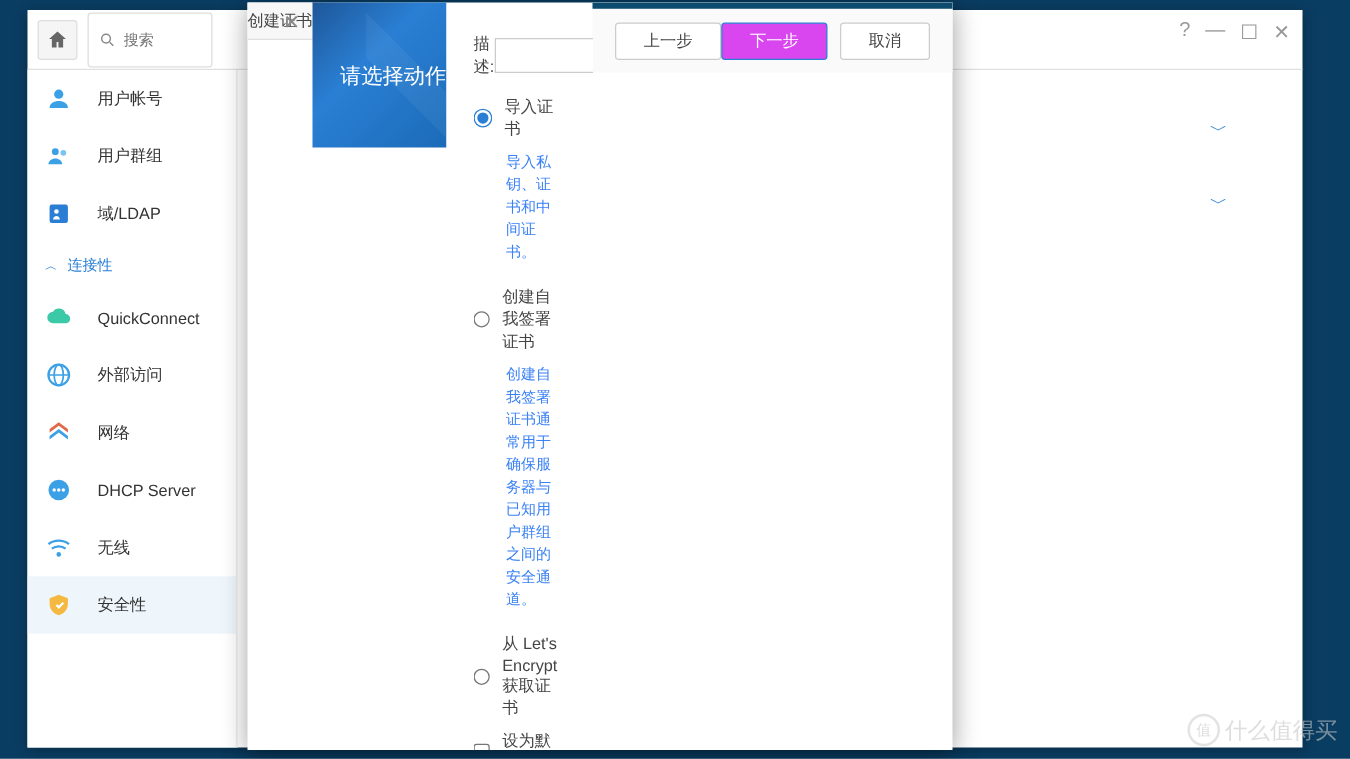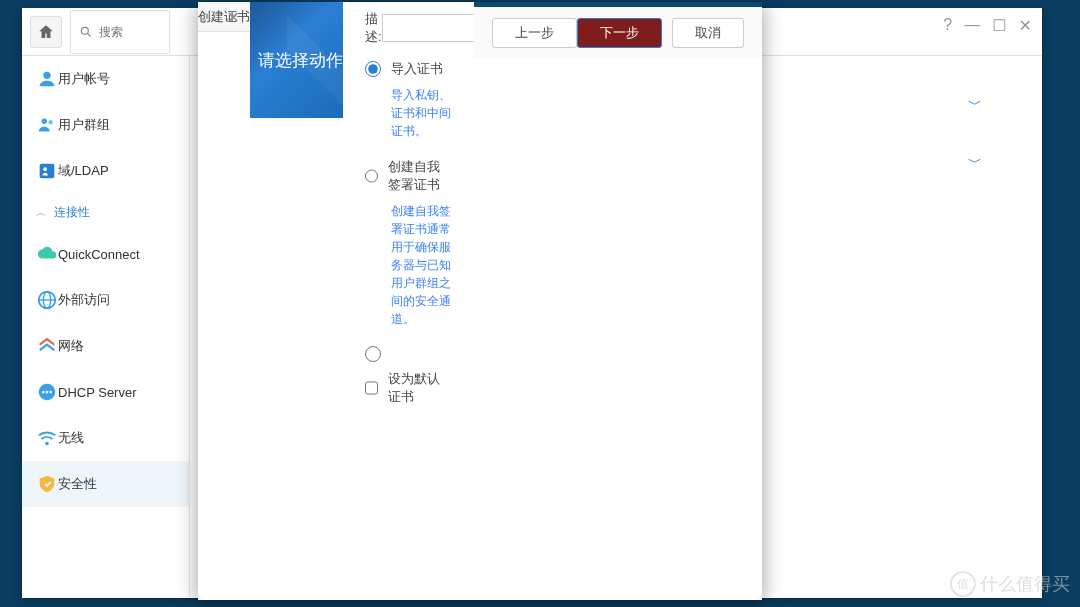--- a/index.html
+++ b/index.html
@@ -10,48 +10,48 @@
 .titlebar-controls { position: absolute; right: 10px; top: 8px; display: flex; gap: 12px; color: #999; font-size: 16px; }
 .titlebar-controls span { cursor: pointer; }
 
 .toolbar { display: flex; align-items: center; padding: 8px; border-bottom: 1px solid #e0e0e0; gap: 8px; height: 48px; }
 .home-btn { width: 32px; height: 32px; background: #f5f5f5; border: 1px solid #ddd; border-radius: 3px; display: flex; align-items: center; justify-content: center; cursor: pointer; }
 .search-box { flex: 0 0 100px; height: 44px; border: 1px solid #ddd; border-radius: 3px; display: flex; align-items: center; padding: 0 8px; }
 .search-box input { border: none; outline: none; width: 60px; margin-left: 6px; font-size: 12px; }
 
 .content-area { display: flex; height: calc(100% - 48px); }
 .sidebar { width: 168px; border-right: 1px solid #e8e8e8; overflow-y: auto; background: #fff; }
-.sidebar-item { display: flex; align-items: center; padding: 12px 14px; cursor: pointer; gap: 0; color: #333; }
+.sidebar-item { display: flex; align-items: center; padding: 12px 14px; cursor: pointer; gap: 20px; color: #333; }
 .sidebar-item.active { background: #eef6fb; }
 .sidebar-item .icon { width: 22px; height: 22px; display: flex; align-items: center; justify-content: center; }
 .sidebar-section { display: flex; align-items: center; padding: 10px 14px; color: #2a7fd4; font-size: 12px; cursor: pointer; gap: 8px; }
 .chevron { font-size: 10px; }
 
 .right-panel { flex: 1; padding: 20px; }
 .collapse-row { display: flex; justify-content: flex-end; padding: 20px 40px; }
 .collapse-row .chev { color: #2a7fd4; font-size: 14px; }
 .modal { position: absolute; left: 198px; top: 2px; width: 564px; height: 598px; background: #fff; box-shadow: 0 3px 20px rgba(0,0,0,0.4); display: flex; flex-direction: row; }
 .modal-titlebar { height: 30px; background: #f7f7f7; display: flex; align-items: center; justify-content: center; position: relative; border-bottom: 1px solid #e0e0e0; color: #444; font-size: 13px; }
 .modal-close { position: absolute; right: 10px; top: 6px; cursor: pointer; color: #888; font-size: 16px; }
-.modal-header { height: 116px; background: linear-gradient(135deg, #1e5799 0%, #2a7fd4 40%, #1b6bb8 100%); position: relative; overflow: hidden; display: flex; align-items: center; padding-left: 8px; }
+.modal-header { height: 116px; background: linear-gradient(135deg, #1e5799 0%, #2a7fd4 40%, #1b6bb8 100%); position: relative; overflow: hidden; display: flex; align-items: center; padding-left: 22px; }
 .modal-header::before { content: ""; position: absolute; right: 0; top: 0; width: 60%; height: 100%; background: linear-gradient(45deg, transparent 40%, rgba(255,255,255,0.05) 40%, rgba(255,255,255,0.05) 60%, transparent 60%); }
 .modal-header h2 { color: #fff; font-weight: 500; font-size: 17px; z-index: 1; }
-.modal-body { flex: 1; padding: 8px 22px; color: #444; overflow-y: auto; }
+.modal-body { flex: 1; padding: 24px 22px; color: #444; overflow-y: auto; }
 .form-row { display: flex; align-items: center; margin-bottom: 14px; }
 .form-row label.desc { width: 188px; }
 .form-row input[type=text] { width: 208px; height: 28px; border: 1px solid #ccc; padding: 0 6px; }
 .radio-row { display: flex; align-items: center; margin-bottom: 8px; }
 .radio-row input { margin-right: 10px; }
 .radio-caption { margin-left: 26px; color: #3b82f6; font-size: 12px; margin-bottom: 18px; line-height: 1.5; }
 .checkbox-row { display: flex; align-items: center; margin-top: 4px; }
 .checkbox-row input { margin-right: 10px; width: 16px; height: 16px; }
 input[type=radio] { width: 16px; height: 16px; accent-color: #2a7fd4; }
 .modal-footer { height: 56px; border-top: 5px solid #0c4a6e; display: flex; align-items: center; padding: 0 18px; background: #fafafa; }
 .btn { height: 30px; padding: 0 22px; border: 1px solid #ccc; background: #fff; border-radius: 3px; cursor: pointer; font-size: 13px; color: #444; }
-.btn.primary { background: #7f1d1d; border-color: #2a7fd4; color: #fff; }
+.btn.primary { background: #d946ef; border-color: #2a7fd4; color: #fff; }
 .footer-spacer { flex: 1; }
 
 .watermark { position: absolute; right: 10px; bottom: 10px; color: rgba(200,200,200,0.6); font-size: 18px; display: flex; align-items: center; gap: 4px; pointer-events: none; }
 .watermark .badge { width: 26px; height: 26px; border: 2px solid rgba(200,200,200,0.5); border-radius: 50%; display: flex; align-items: center; justify-content: center; font-size: 12px; }
 </style>
 </head>
 <body>
 
 <div class="main-window">
   <div class="titlebar-controls">
@@ -204,20 +204,21 @@
     <div class="radio-caption">导入私钥、证书和中间证书。</div>
 
     <div class="radio-row">
       <input type="radio" name="certopt" style="">
       <span>创建自我签署证书</span>
     </div>
     <div class="radio-caption">创建自我签署证书通常用于确保服务器与已知用户群组之间的安全通道。</div>
 
     <div class="radio-row">
       <input type="radio" name="certopt" style="">
+      <span>从 Let's Encrypt 获取证书</span>
     </div>
 
     <div class="checkbox-row">
       <input type="checkbox" style="">
       <span>设为默认证书</span>
     </div>
   </div>
   <div class="modal-footer">
     <button class="btn">上一步</button>
     <div class="footer-spacer"></div>

